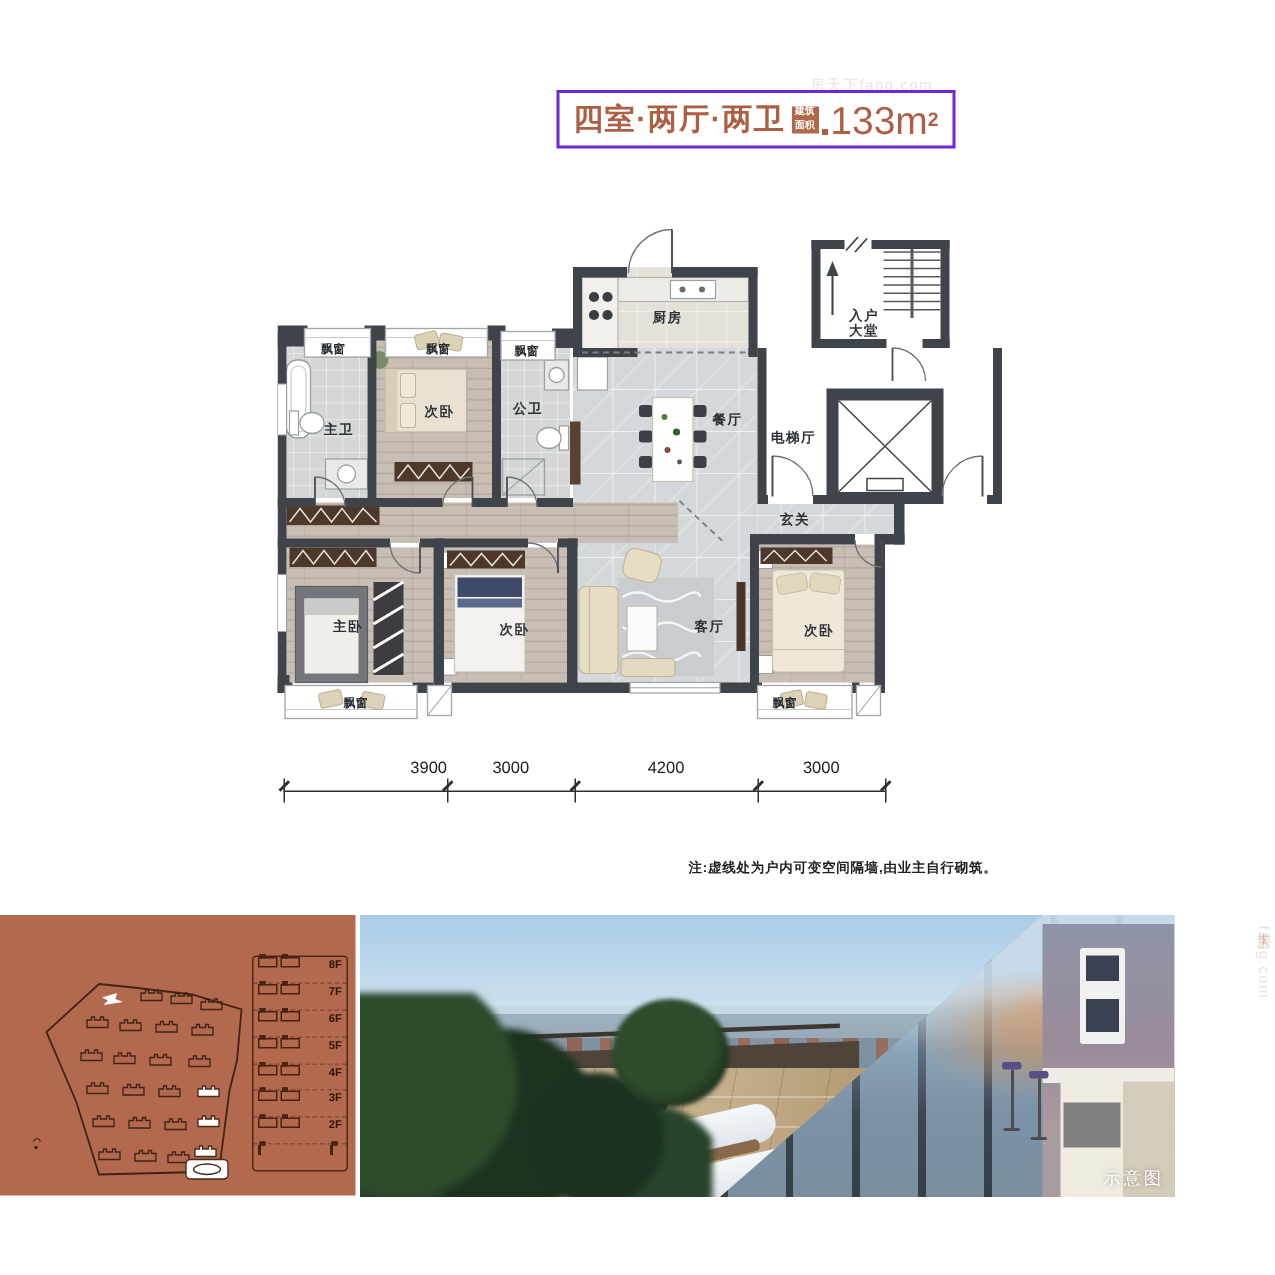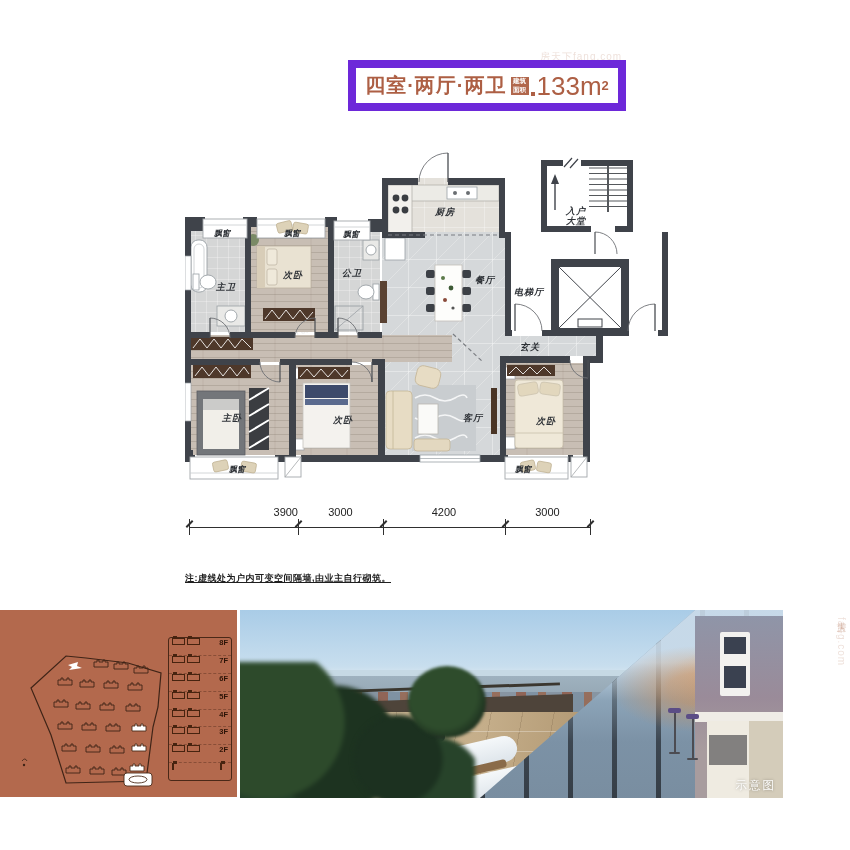--- a/index.html
+++ b/index.html
@@ -8,46 +8,46 @@
 
   
   .wm{position:absolute;color:rgba(178,112,86,0.22);font-size:10px;letter-spacing:1px;pointer-events:none;}
   .wm-vert{writing-mode:vertical-rl;}
   .wm-plan{color:rgba(140,140,140,0.12);font-size:14px;transform:rotate(-12deg);}
 
   
   .hdr-series{position:absolute;left:227px;top:63px;width:133px;height:33px;background:#b1674c;
     display:flex;align-items:center;justify-content:center;gap:8px;color:#fff;font-size:20px;font-weight:700;letter-spacing:2px;}
   .hdr-divider{width:1px;height:18px;background:rgba(255,255,255,0.75);}
-  .hdr-spec{position:absolute;left:348px;top:60px;width:262px;height:35px;background:#fff;border:8px solid #6d28d9;
+  .hdr-spec{position:absolute;left:371px;top:60px;width:262px;height:35px;background:#fff;border:2px solid #6d28d9;
     display:flex;align-items:center;justify-content:center;color:#ad5f44;}
   .hdr-layout{font-size:20px;font-weight:700;letter-spacing:1px;}
   .hdr-badge{width:18px;height:18px;background:#b1674c;color:#fff;font-size:6.5px;line-height:1.25;
     display:flex;flex-direction:column;align-items:center;justify-content:center;margin:0 2px 0 4px;font-weight:700;}
   .hdr-dot{width:4px;height:4px;background:#ad5f44;align-self:flex-end;margin:0 2px 7px 0;}
   .hdr-area{font-size:26px;font-weight:400;line-height:1;}
   .hdr-sup{font-size:13px;font-weight:700;vertical-align:9px;}
 
   
   .plan-wrap{position:absolute;left:185px;top:148px;width:490px;height:348px;}
   .plan-wrap svg{position:absolute;left:0;top:0;}
   .room-label{position:absolute;transform:translate(-50%,-50%);font-size:9px;font-weight:700;color:#2e3237;
-    white-space:nowrap;letter-spacing:1px;font-style:italic;}
+    white-space:nowrap;letter-spacing:1px;}
   .room-label.small{font-size:8px;letter-spacing:0;}
   .room-label.two-line{text-align:center;line-height:1.15;}
 
   
   .dims{position:absolute;left:185px;top:498px;width:420px;height:46px;}
   .dim-line{position:absolute;left:4px;top:29px;width:401px;height:1px;background:#2f2f2f;}
   .dim-tick{position:absolute;top:21px;width:1px;height:16px;background:#2f2f2f;}
   .dim-slash{position:absolute;top:25px;width:9px;height:2px;background:#2f2f2f;transform:rotate(-45deg);}
   .dim-val{position:absolute;top:8px;font-size:11px;color:#222;text-align:center;}
 
-  .plan-note{position:absolute;left:185px;top:572px;width:480px;text-align:left;
-    font-size:9px;font-weight:600;color:#1f1f1f;letter-spacing:0.5px;text-decoration:underline;}
+  .plan-note{position:absolute;left:185px;top:572px;width:480px;text-align:right;
+    font-size:9px;font-weight:600;color:#1f1f1f;letter-spacing:0.5px;}
 
   
   .site-panel{position:absolute;left:0px;top:610px;width:237px;height:187px;background:#b3694d;}
   .floor-stack{position:absolute;left:168px;top:27px;width:62px;height:142px;border:1px solid #4a2817;border-radius:3px;
     display:flex;flex-direction:column;}
   .floor-row{flex:1;display:flex;align-items:flex-start;gap:2px;padding:0 3px;border-bottom:1px dashed rgba(60,28,14,0.35);}
   .floor-row:last-child{border-bottom:none;gap:46px;}
   .bldg{width:13px;height:7px;border:1px solid #46230f;position:relative;box-sizing:border-box;}
   .bldg::before,.bldg::after{content:"";position:absolute;top:-3px;width:3px;height:3px;
     border:1px solid #46230f;border-bottom:none;box-sizing:border-box;}

